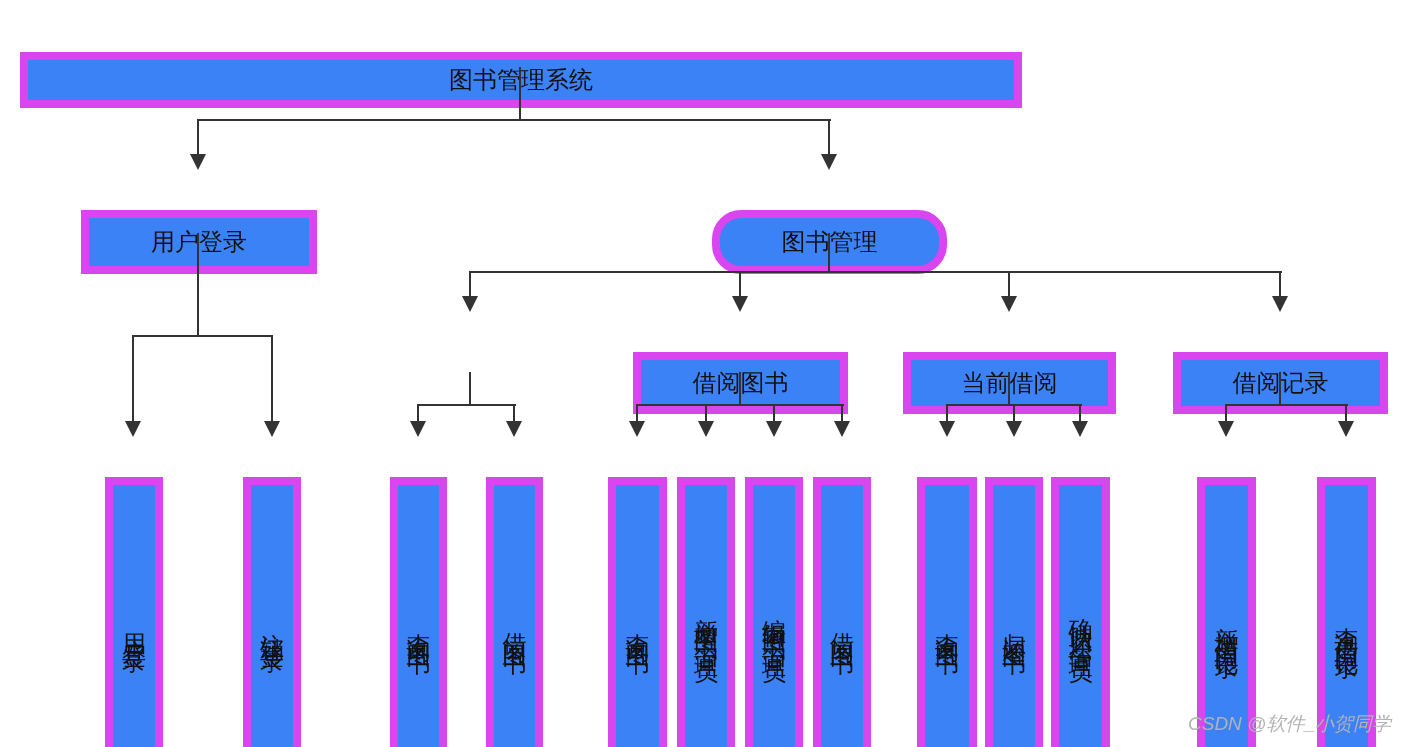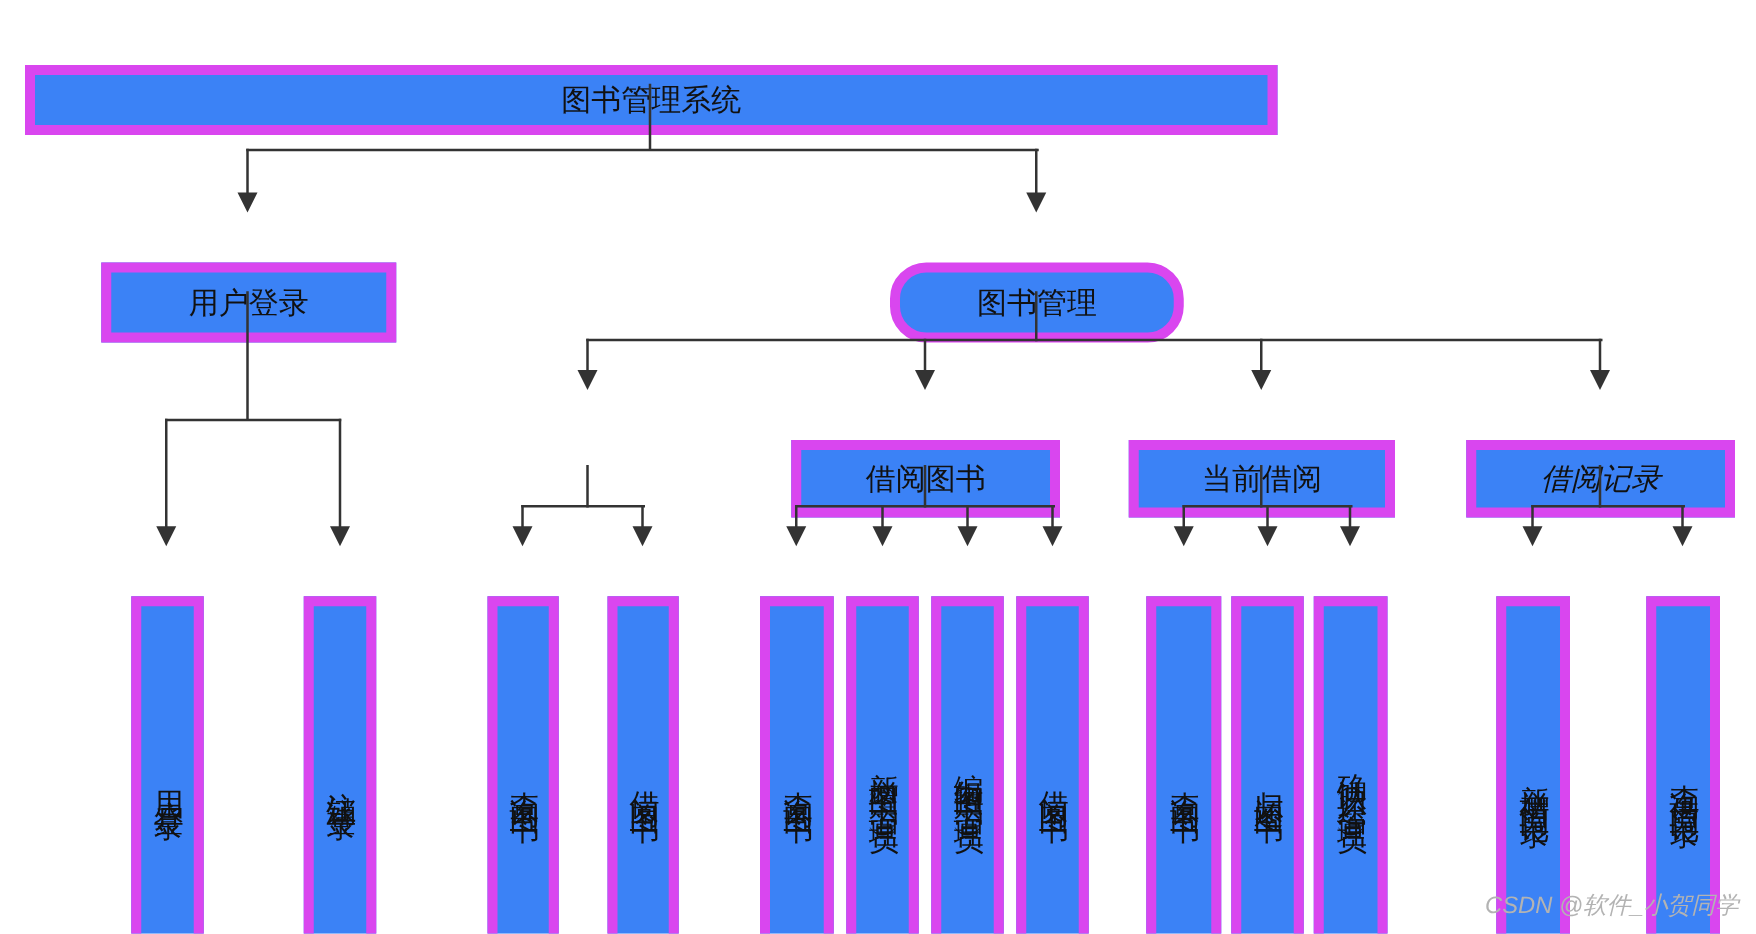--- a/index.html
+++ b/index.html
@@ -68,21 +68,21 @@
   <div class="ah" style="left:732px;top:296px;"></div>
   <div class="ah" style="left:1001px;top:296px;"></div>
   <div class="ah" style="left:1272px;top:296px;"></div>
 
   <div class="box" style="left:633px;top:312px;width:215px;height:62px;">
     <span>借阅图书</span>
   </div>
   <div class="box" style="left:903px;top:312px;width:213px;height:62px;">
     <span>当前借阅</span>
   </div>
-  <div class="box" style="left:1173px;top:312px;width:215px;height:62px;font-style:italic;">
+  <div class="box" style="left:1173px;top:312px;width:215px;height:62px;">
     <span>借阅记录</span>
   </div>
 
   <div class="vl" style="left:469px;top:372px;height:34px;"></div>
   <div class="hl" style="left:417px;top:404px;width:99px;"></div>
   <div class="vl" style="left:417px;top:404px;height:19px;"></div>
   <div class="vl" style="left:513px;top:404px;height:19px;"></div>
   <div class="ah" style="left:410px;top:421px;"></div>
   <div class="ah" style="left:506px;top:421px;"></div>
 

